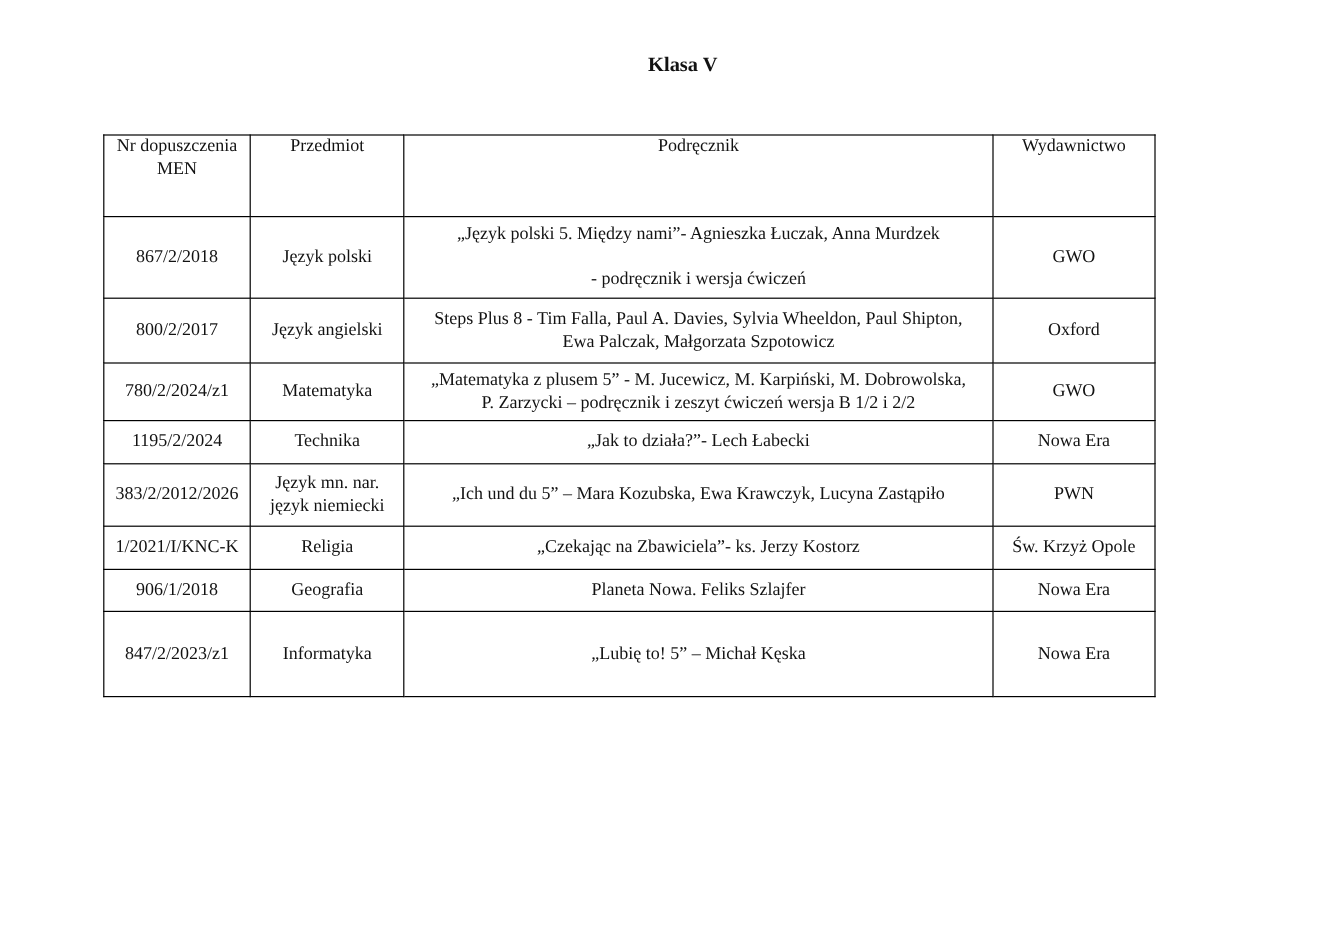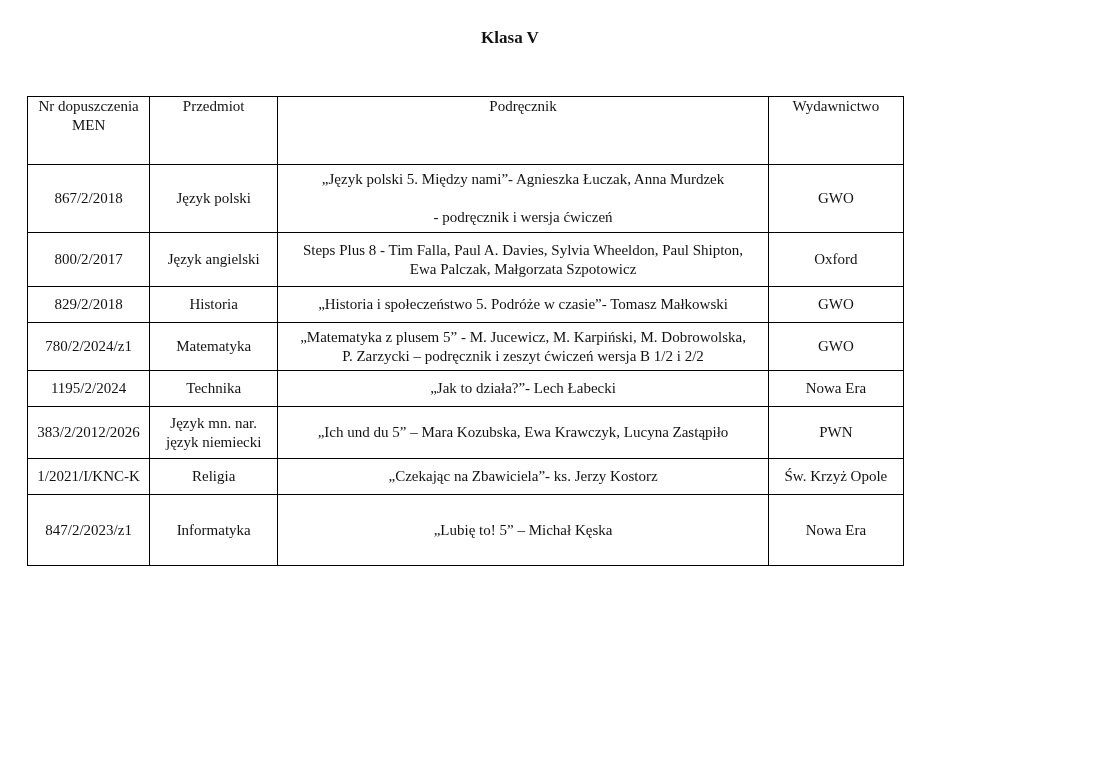--- a/index.html
+++ b/index.html
@@ -10,22 +10,22 @@
   }
   body {
     width: 1110px;
     height: 772px;
     overflow: hidden;
     font-family: "Liberation Serif", "DejaVu Serif", serif;
     color: var(--text, #121212);
   }
   .content {
     width: 966px;
-    margin-left: 27px;
-    padding-top: 28px;
+    margin-left: 86px;
+    padding-top: 44px;
   }
   .doc-title {
     margin: 0;
     text-align: center;
     font-size: 17px;
     font-weight: 700;
     line-height: 20px;
   }
   table.book-table {
     border-collapse: collapse;
@@ -113,34 +113,20 @@
             <div class="line">Język angielski</div>
           </td>
           <td>
             <div class="line">Steps Plus 8 - Tim Falla, Paul A. Davies, Sylvia Wheeldon, Paul Shipton,</div>
             <div class="line">Ewa Palczak, Małgorzata Szpotowicz</div>
           </td>
           <td>
             <div class="line">Oxford</div>
           </td>
         </tr>
-        <tr style="height: 36px;">
-          <td>
-            <div class="line">829/2/2018</div>
-          </td>
-          <td>
-            <div class="line">Historia</div>
-          </td>
-          <td>
-            <div class="line">„Historia i społeczeństwo 5. Podróże w czasie”- Tomasz Małkowski</div>
-          </td>
-          <td>
-            <div class="line">GWO</div>
-          </td>
-        </tr>
         <tr style="height: 48px;">
           <td>
             <div class="line">780/2/2024/z1</div>
           </td>
           <td>
             <div class="line">Matematyka</div>
           </td>
           <td>
             <div class="line">„Matematyka z plusem 5” - M. Jucewicz, M. Karpiński, M. Dobrowolska,</div>
             <div class="line">P. Zarzycki – podręcznik i zeszyt ćwiczeń wersja B 1/2 i 2/2</div>
@@ -183,20 +169,34 @@
             <div class="line">1/2021/I/KNC-K</div>
           </td>
           <td>
             <div class="line">Religia</div>
           </td>
           <td>
             <div class="line">„Czekając na Zbawiciela”- ks. Jerzy Kostorz</div>
           </td>
           <td>
             <div class="line">Św. Krzyż Opole</div>
+          </td>
+        </tr>
+        <tr style="height: 35px;">
+          <td>
+            <div class="line">906/1/2018</div>
+          </td>
+          <td>
+            <div class="line">Geografia</div>
+          </td>
+          <td>
+            <div class="line">Planeta Nowa. Feliks Szlajfer</div>
+          </td>
+          <td>
+            <div class="line">Nowa Era</div>
           </td>
         </tr>
         <tr style="height: 71px;">
           <td class="valign-top">
             <div class="line">847/2/2023/z1</div>
           </td>
           <td>
             <div class="line">Informatyka</div>
           </td>
           <td>

